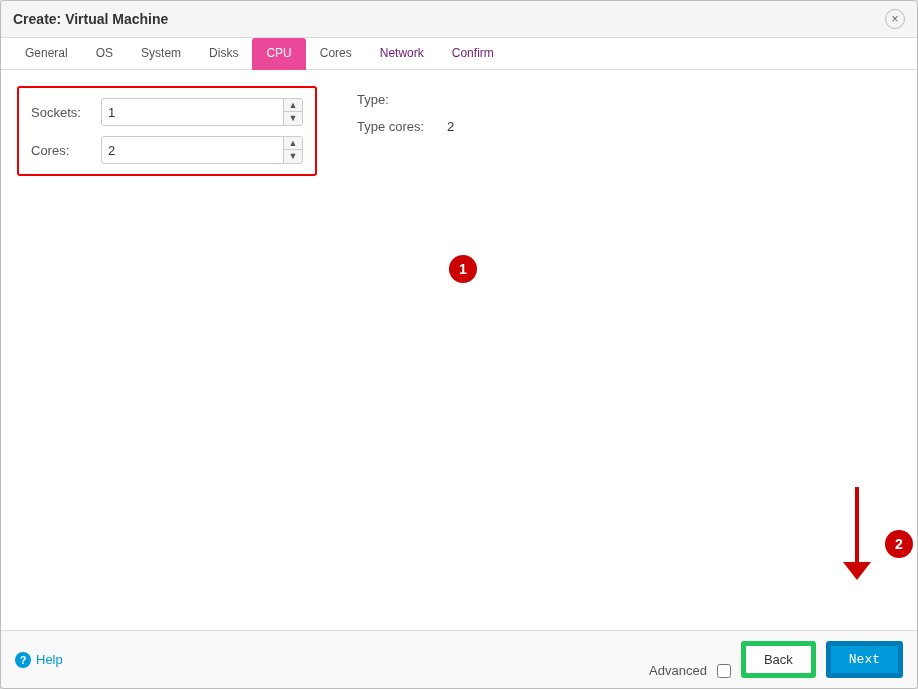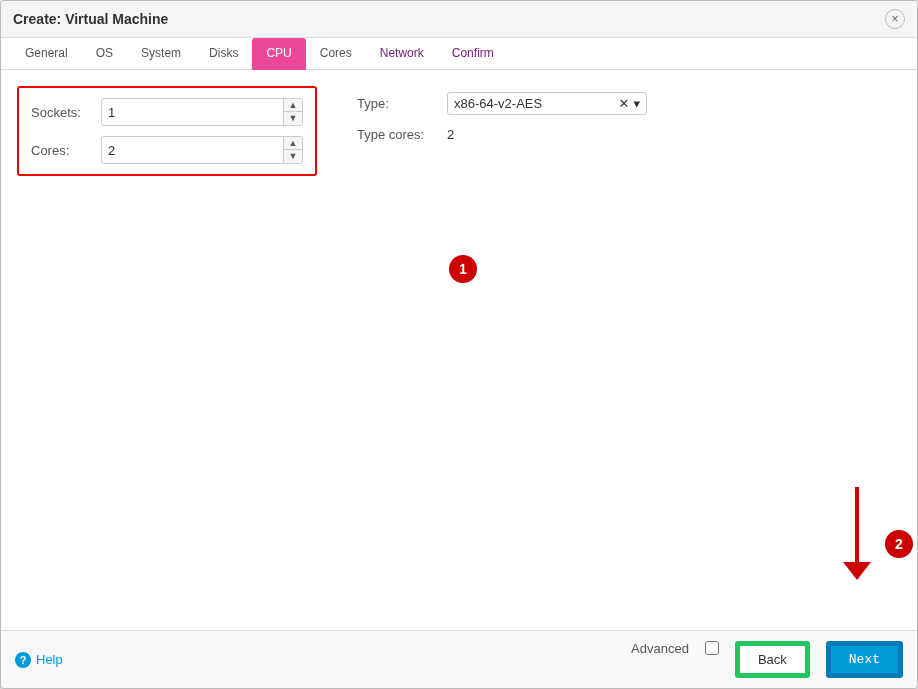--- a/index.html
+++ b/index.html
@@ -274,22 +274,22 @@
       font-size: 11px;
       font-weight: bold;
       display: flex;
       align-items: center;
       justify-content: center;
     }
 
     .footer-right {
       margin-left: auto;
       display: flex;
-      align-items: flex-start;
-      gap: 16px;
+      align-items: flex-end;
+      gap: 10px;
     }
 
     .advanced-label {
       color: #555;
       font-size: 13px;
     }
 
     .advanced-checkbox {
       width: 14px;
       height: 14px;
@@ -359,27 +359,20 @@
               <button class="spin-btn up">▲</button>
               <button class="spin-btn">▼</button>
             </div>
           </div>
         </div>
       </div>
 
       <div class="right-panel">
         <div class="right-row">
           <span class="right-label">Type:</span>
-          <div class="type-select">
-            <span>x86-64-v2-AES</span>
-            <div class="type-select-icons">
-              <span class="clear-btn">✕</span>
-              <span class="chevron-icon">▾</span>
-            </div>
-          </div>
         </div>
         <div class="right-row">
           <span class="right-label">Type cores:</span>
           <span class="total-cores-value">2</span>
         </div>
       </div>
     </div>
 
     <div class="annotation-circle circle-1">
       <span>1</span>

